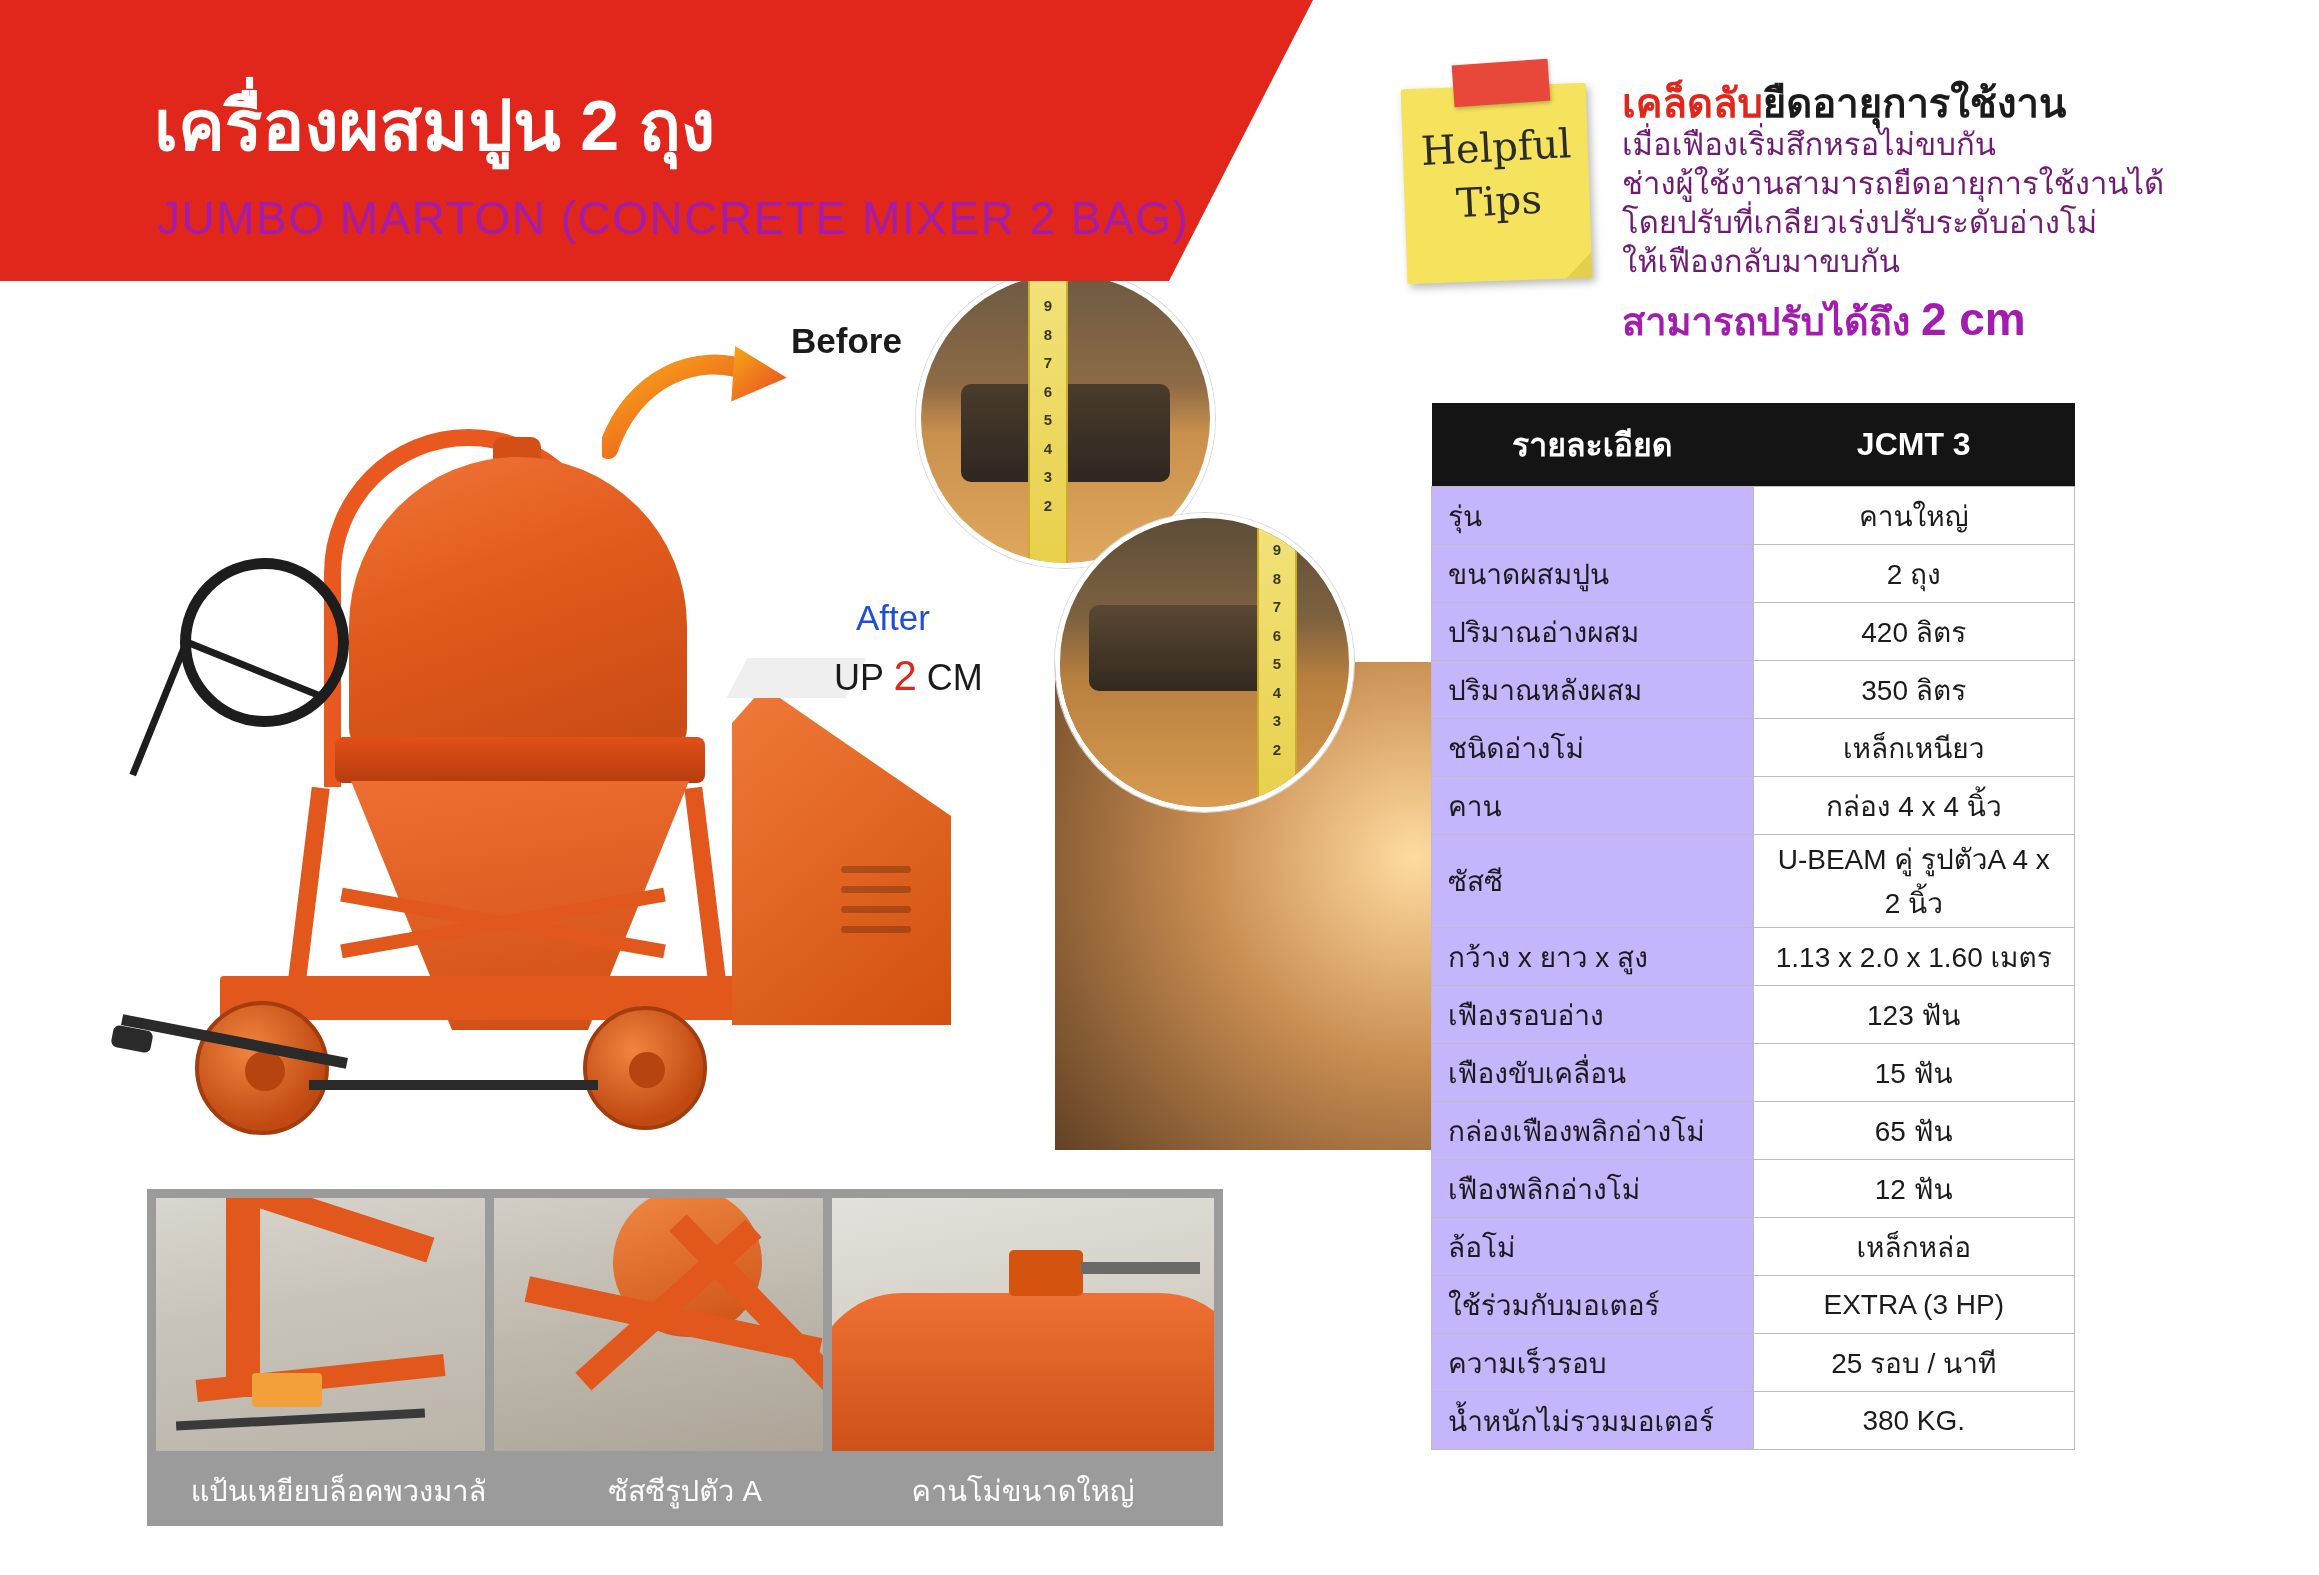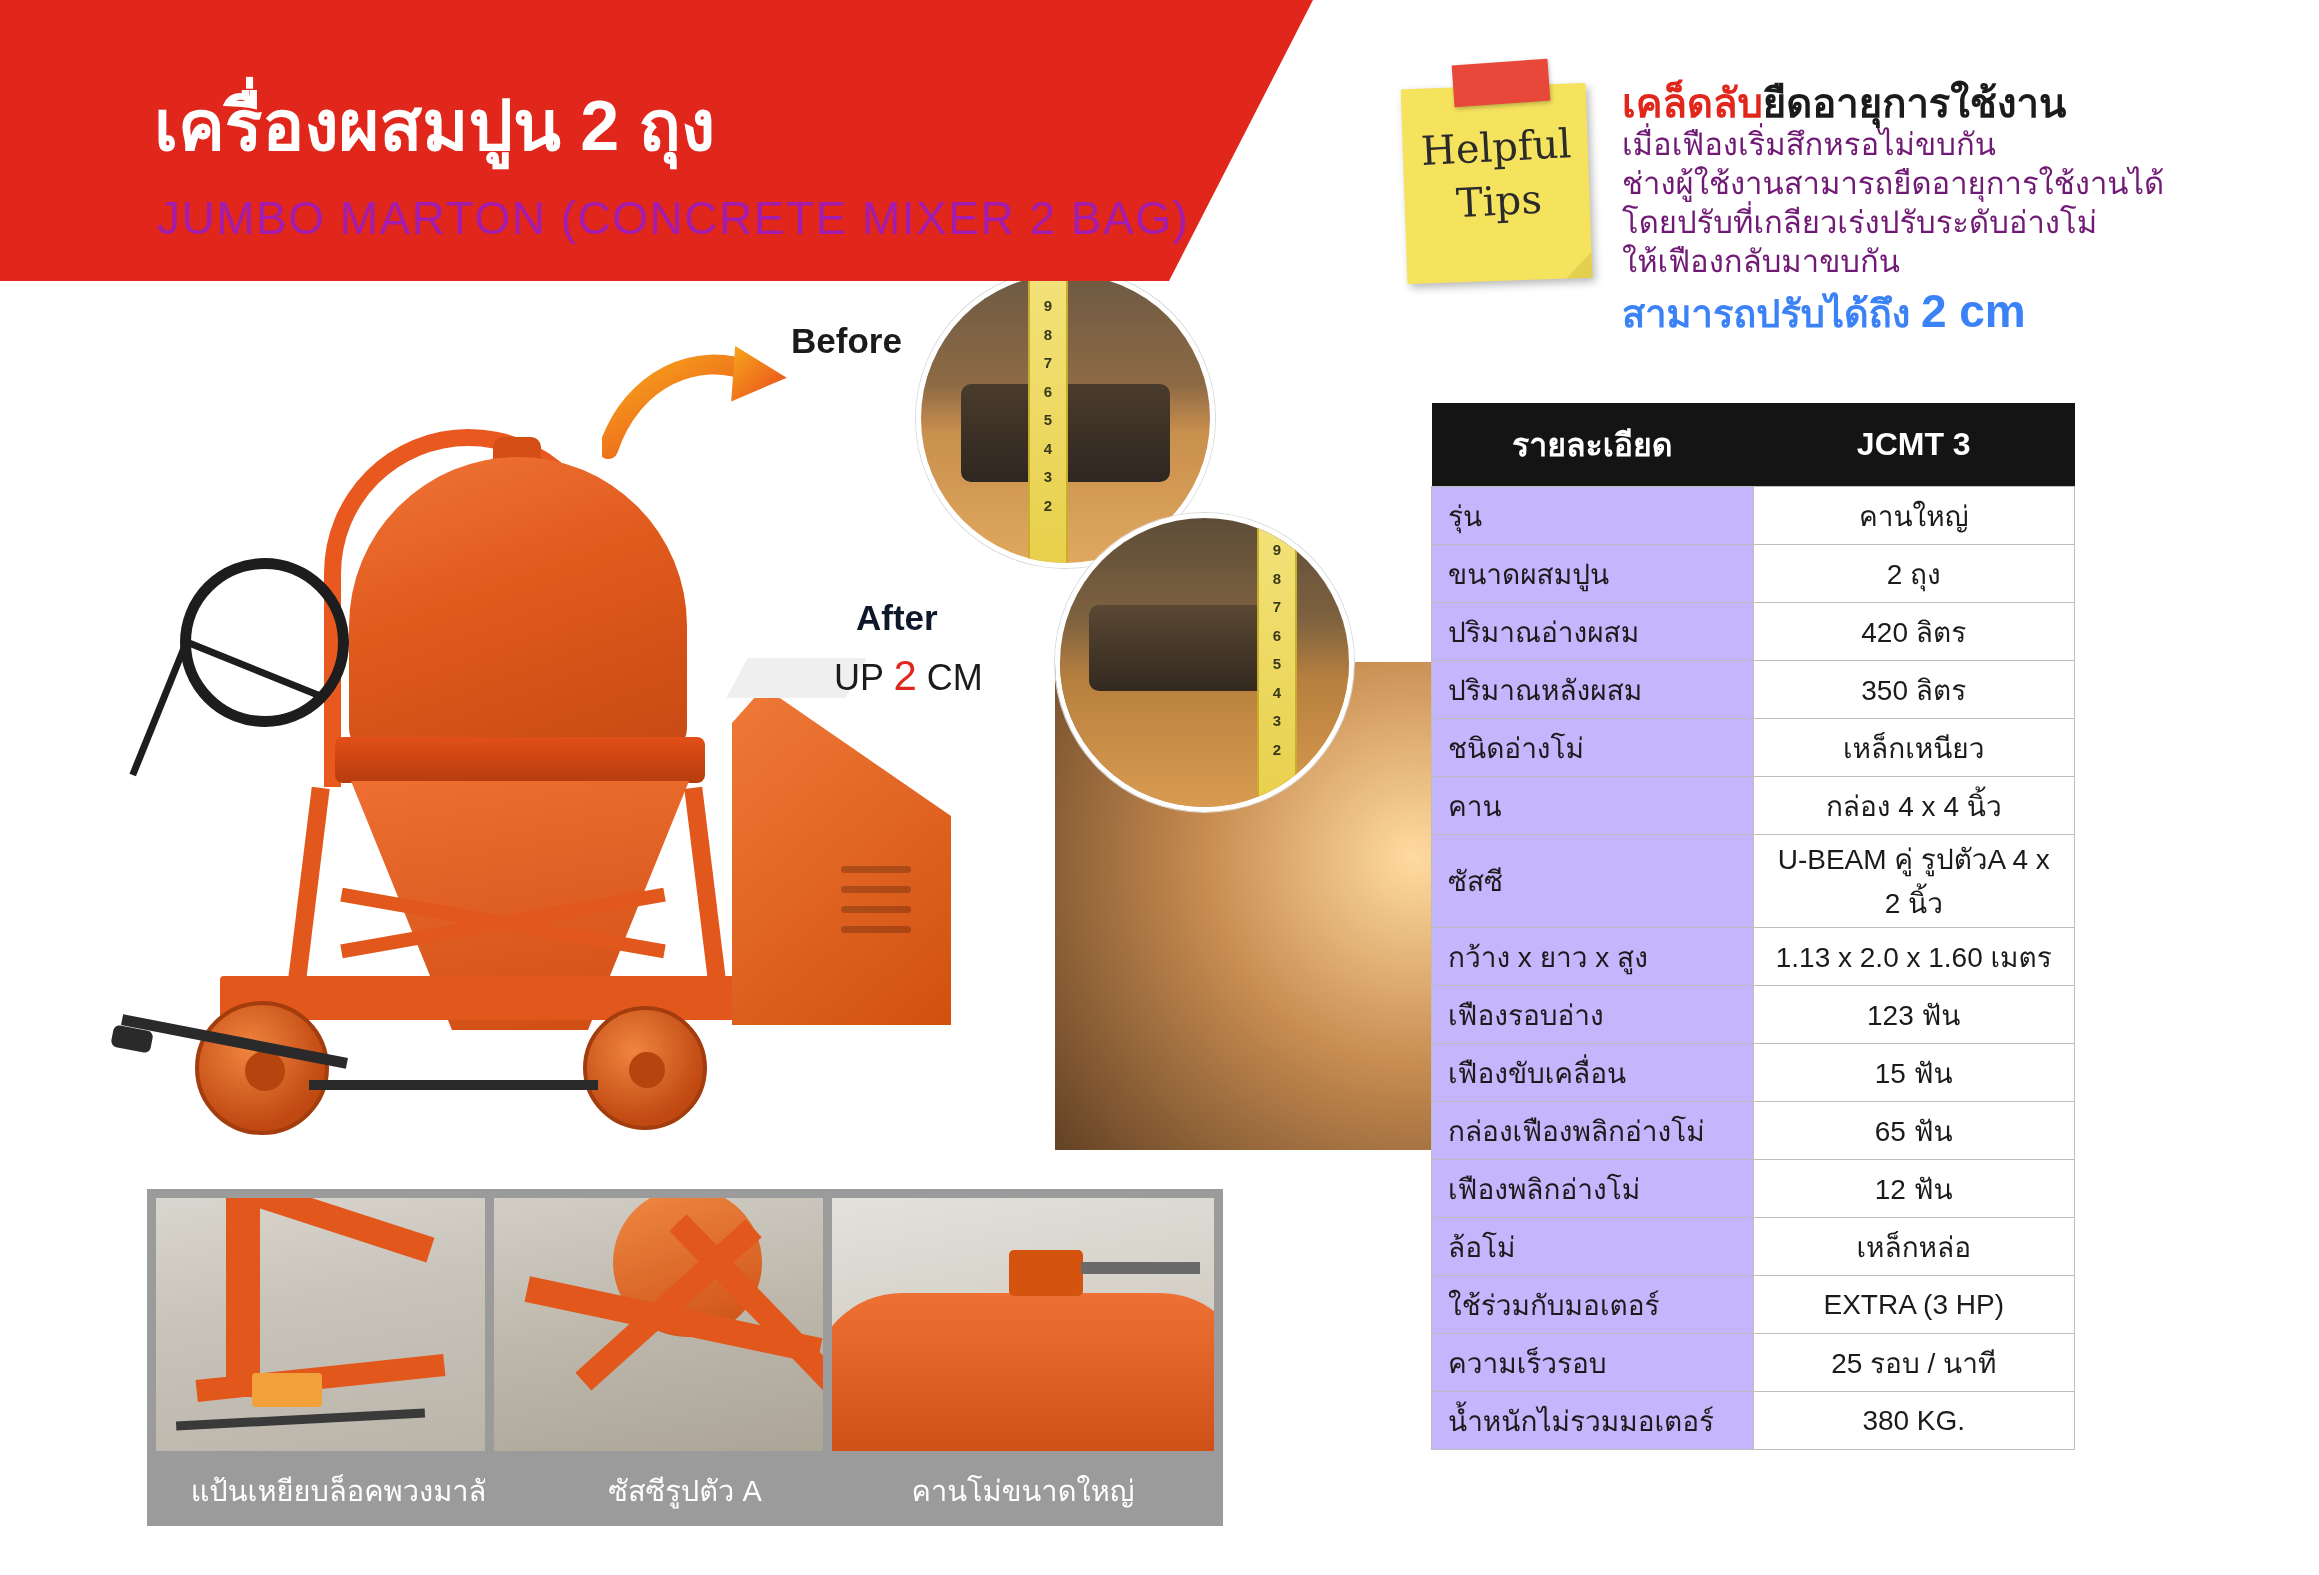--- a/index.html
+++ b/index.html
@@ -96,24 +96,24 @@
     line-height: 1.08;
     color: #1b1b1b;
   }
   .tips-head .hl { color: #e1261c; }
   .tips-line {
     font-size: 31px;
     color: #701a75;
     line-height: 1.26;
   }
   .tips-final {
-    margin-top: 4px;
+    margin-top: 12px;
     font-size: 38px;
     font-weight: bold;
-    color: #3b82f6;
+    color: #a21caf;
     line-height: 1.15;
   }
   .tips-final .big { font-size: 46px; }
 
   
   .photo-stage {
     position: absolute;
     left: 60px; top: 299px;
     width: 1313px; height: 866px;
     z-index: 1;
@@ -303,21 +303,21 @@
   }
   .tape-before { left: 107px; }
   .tape-after  { left: 197px; }
 
   .lbl-before {
     position: absolute; left: 731px; top: 22px;
     font-size: 35px; font-weight: bold; color: #1b1b1b; z-index: 5;
   }
   .lbl-after {
     position: absolute; left: 796px; top: 299px;
-    font-size: 35px; font-weight: bold; color: #0f172a; z-index: 5;
+    font-size: 35px; font-weight: normal; color: #1d4ed8; z-index: 5;
   }
   .lbl-up {
     position: absolute; left: 774px; top: 353px;
     font-size: 36px; font-weight: normal; color: #1b1b1b; z-index: 5;
   }
   .lbl-up .num { color: #e1261c; font-size: 42px; }
 
   
   .thumbs {
     position: absolute;

